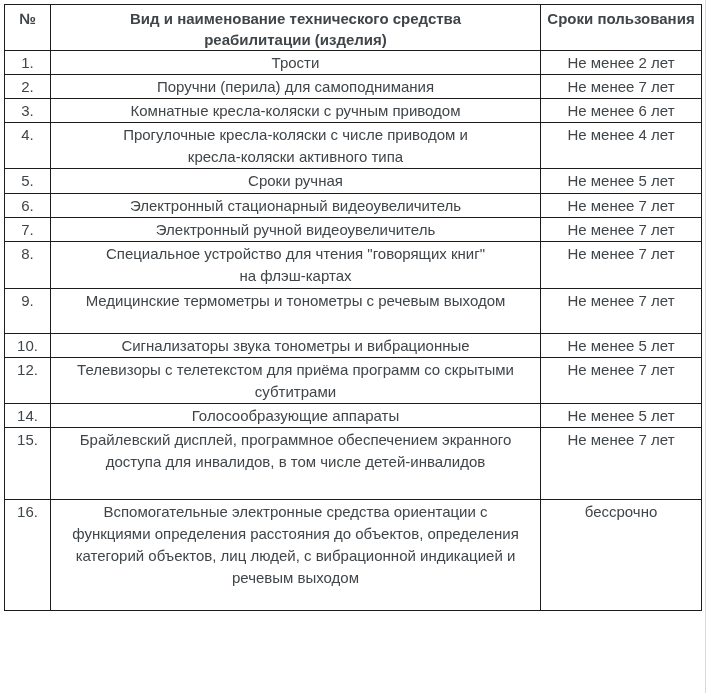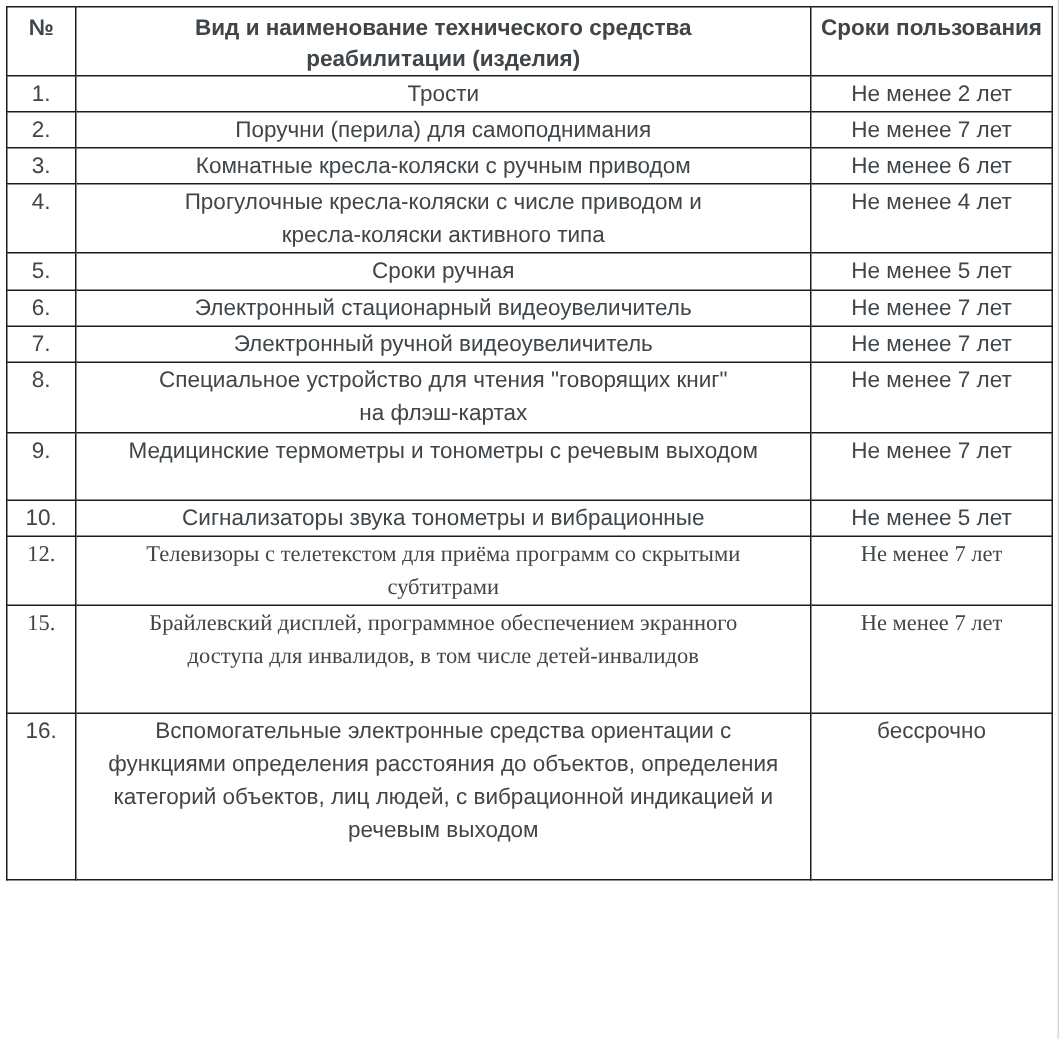--- a/index.html
+++ b/index.html
@@ -51,23 +51,23 @@
     line-height: 21px;
     padding-top: 3px;
   }
   
   tr.h-head { height: 41px; }
   tr.h23 { height: 23px; }
   tr.h22 { height: 22px; }
   tr.h24 { height: 24px; }
   tr.h25 { height: 25px; }
   tr.h45 { height: 45px; }
-  tr.h46 { height: 46px; font-family: Liberation Serif, serif; }
+  tr.h46 { height: 46px; }
   tr.h47 { height: 47px; }
-  tr.h72 { height: 72px; font-family: Liberation Serif, serif; }
+  tr.h72 { height: 72px; }
   tr.h111 { height: 111px; }
 </style>
 </head>
 <body>
 
 <div class="page">
   <table class="rehab">
     <colgroup>
       <col class="c-num">
         <col class="c-name">
@@ -131,20 +131,25 @@
       <td>10.</td>
       <td>Сигнализаторы звука тонометры и вибрационные</td>
       <td>Не менее 5 лет</td>
     </tr>
     <tr class="h46">
       <td>12.</td>
       <td>Телевизоры с телетекстом для приёма программ со скрытыми
 субтитрами</td>
       <td>Не менее 7 лет</td>
     </tr>
+    <tr class="h22">
+      <td>14.</td>
+      <td>Голосообразующие аппараты</td>
+      <td>Не менее 5 лет</td>
+    </tr>
     <tr class="h72">
       <td>15.</td>
       <td>Брайлевский дисплей, программное обеспечением экранного
 доступа для инвалидов, в том числе детей-инвалидов</td>
       <td>Не менее 7 лет</td>
     </tr>
     <tr class="h111">
       <td>16.</td>
       <td>Вспомогательные электронные средства ориентации с
 функциями определения расстояния до объектов, определения

